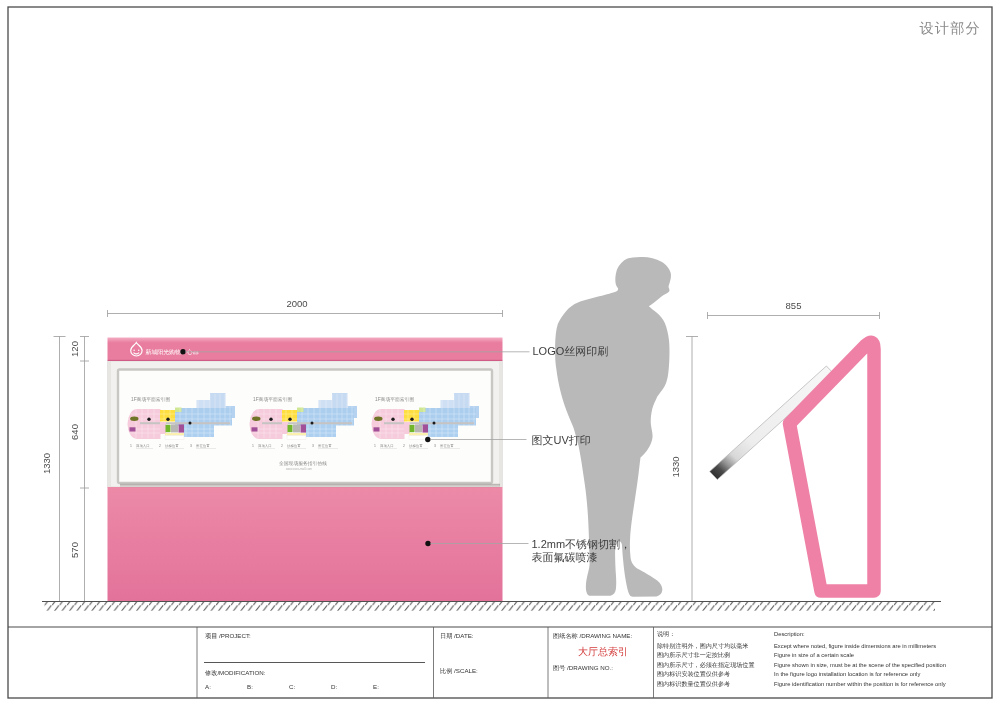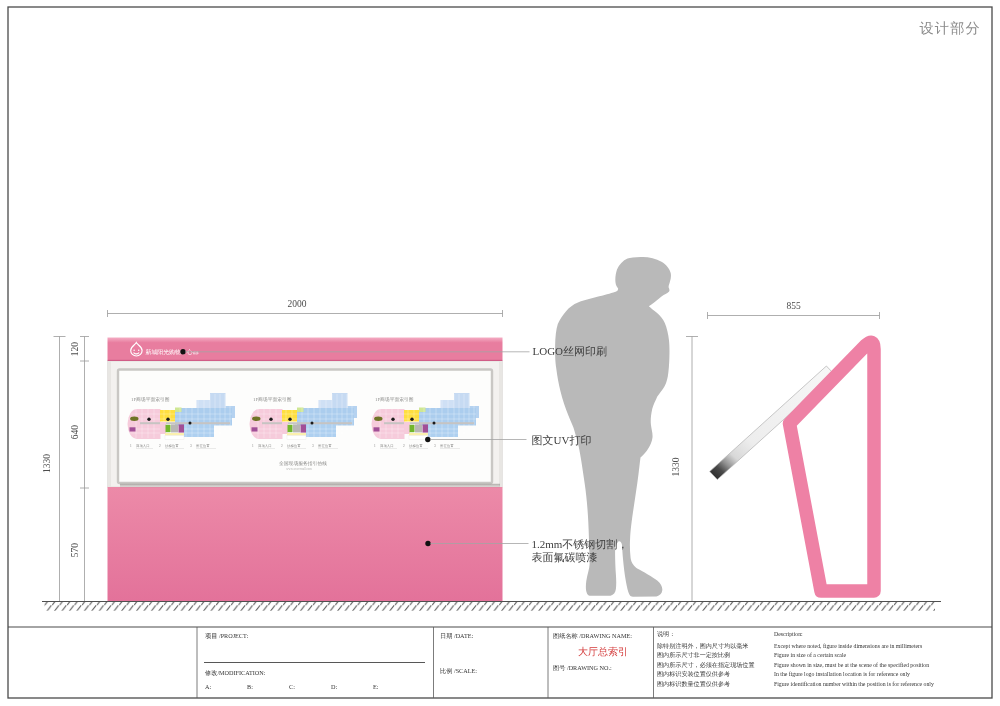--- a/index.html
+++ b/index.html
@@ -1,16 +1,16 @@
 <!DOCTYPE html>
 <html><head>
 <meta charset="utf-8">
 <style>
 html,body{margin:0;padding:0;background:#ffffff;}
-#page{position:relative;width:1000px;height:706px;background:#ffffff;font-family:Liberation Serif, serif;overflow:hidden;}
+#page{position:relative;width:1000px;height:706px;background:#ffffff;font-family:Liberation Sans, sans-serif;overflow:hidden;}
 svg.main{position:absolute;left:0;top:0;}
 </style>
 </head>
 <body>
 <div id="page">
 <svg class="main" width="1000" height="706" viewBox="0 0 1000 706">
 <defs>
   <linearGradient id="bandG" x1="0" y1="0" x2="0" y2="1">
     <stop offset="0" stop-color="#f4adc4"></stop>
     <stop offset="0.22" stop-color="#e87d9f"></stop>

